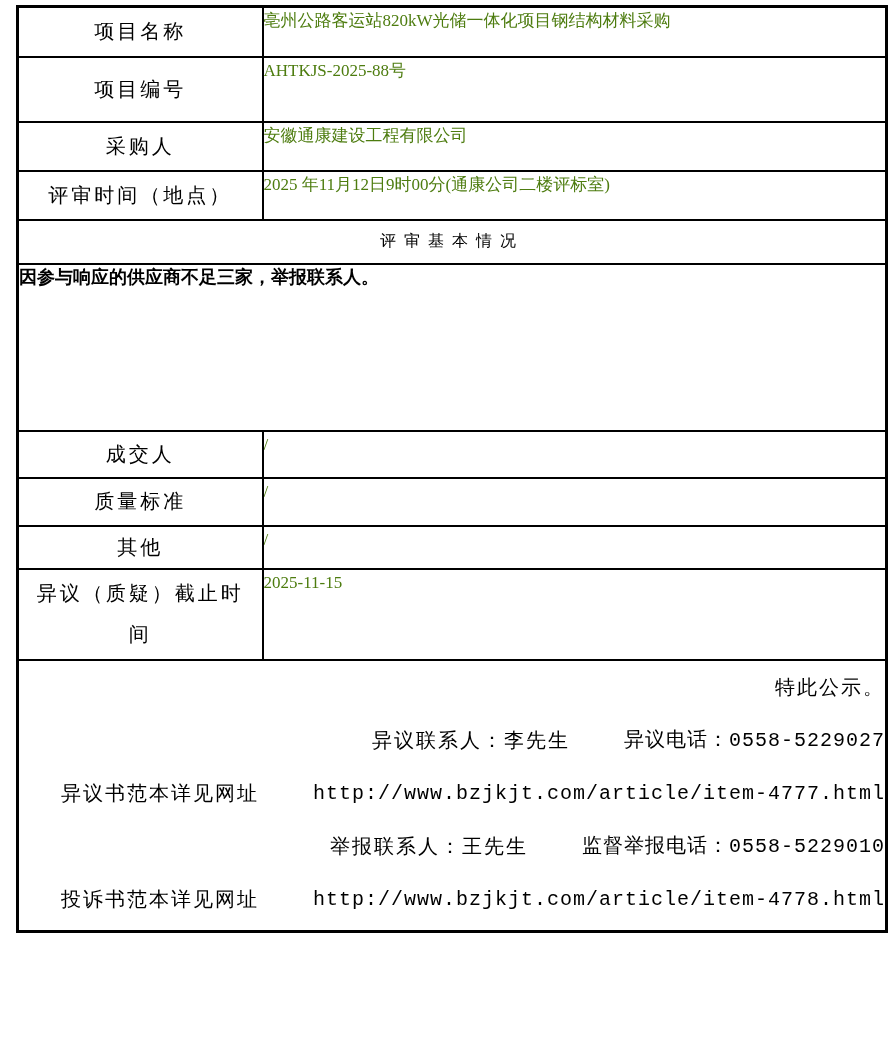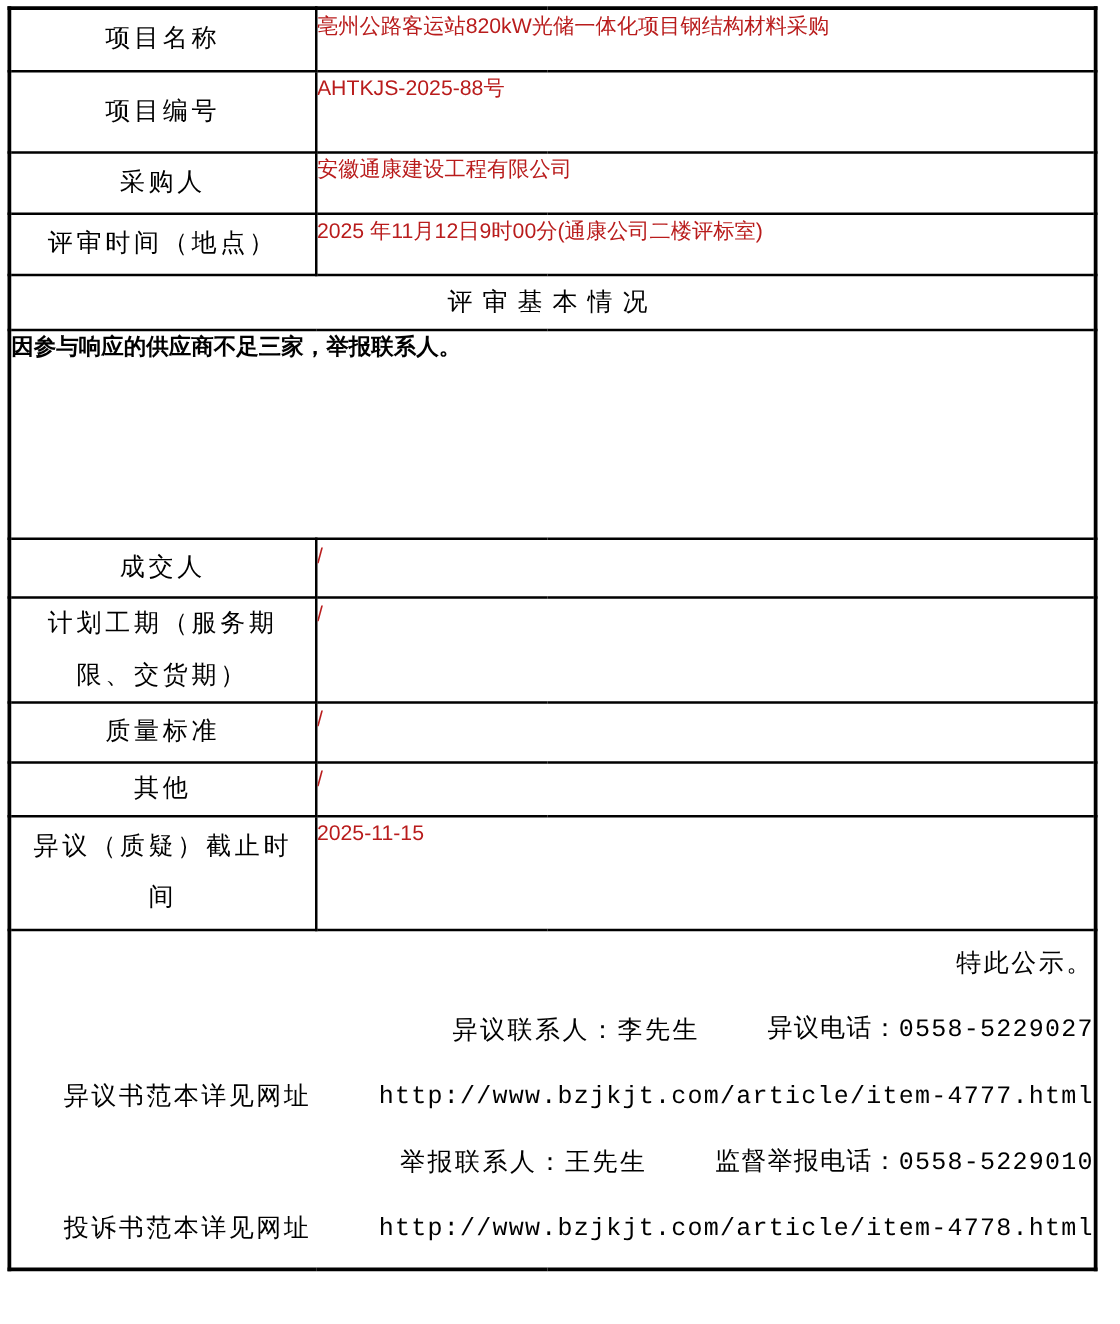--- a/index.html
+++ b/index.html
@@ -6,21 +6,21 @@
   html, body { margin: 0; padding: 0; }
   body {
     width: 896px; height: 1059px;
     background: #ffffff;
     color: #000000;
     font-family: "Liberation Sans", "DejaVu Sans", sans-serif;
     position: relative;
     overflow: hidden;
   }
   table.doc {
-    position: absolute; left: 6px; top: 5px;
+    position: absolute; left: 16px; top: 5px;
     width: 869px;
     border-collapse: collapse;
     table-layout: fixed;
     border: 3px solid #000;
   }
   table.doc td {
     border: 2px solid #000;
     padding: 0;
     overflow: hidden;
   }
@@ -30,31 +30,31 @@
     font-size: 20px;
     letter-spacing: 3px;
     text-align: center;
     vertical-align: middle;
     line-height: 41px;
     white-space: pre-line;
     padding: 0 13px;
   }
   
   .val {
-    font-family: Liberation Sans, sans-serif;
+    font-family: Liberation Serif, serif;
     font-size: 17px;
     vertical-align: top;
     padding: 5px 10px 0 10px;
     line-height: 26px;
-    color: #b91c1c;
+    color: #4d7c0f;
   }
   
   .hdr {
     font-family: "Liberation Serif", "DejaVu Serif", serif;
-    font-size: 20px;
+    font-size: 16px;
     letter-spacing: 8px;
     text-align: center;
     vertical-align: middle;
   }
   
   .big {
     font-family: "Liberation Sans", "DejaVu Sans", sans-serif;
     font-size: 18px;
     font-weight: 600;
     vertical-align: top;
@@ -118,25 +118,20 @@
     <tr class="r5">
       <td class="hdr" colspan="4">评审基本情况</td>
     </tr>
     <tr class="r6">
       <td class="big" colspan="4">因参与响应的供应商不足三家，举报联系人。</td>
     </tr>
     <tr class="r7">
       <td class="lbl">成交人</td>
       <td class="val" colspan="3">/</td>
     </tr>
-    <tr class="r9">
-      <td class="lbl">计划工期（服务期
-限、交货期）</td>
-      <td class="val" colspan="3">/</td>
-    </tr>
     <tr class="r10">
       <td class="lbl">质量标准</td>
       <td class="val" colspan="3">/</td>
     </tr>
     <tr class="r11">
       <td class="lbl">其他</td>
       <td class="val" colspan="3">/</td>
     </tr>
     <tr class="r12">
       <td class="lbl">异议（质疑）截止时

